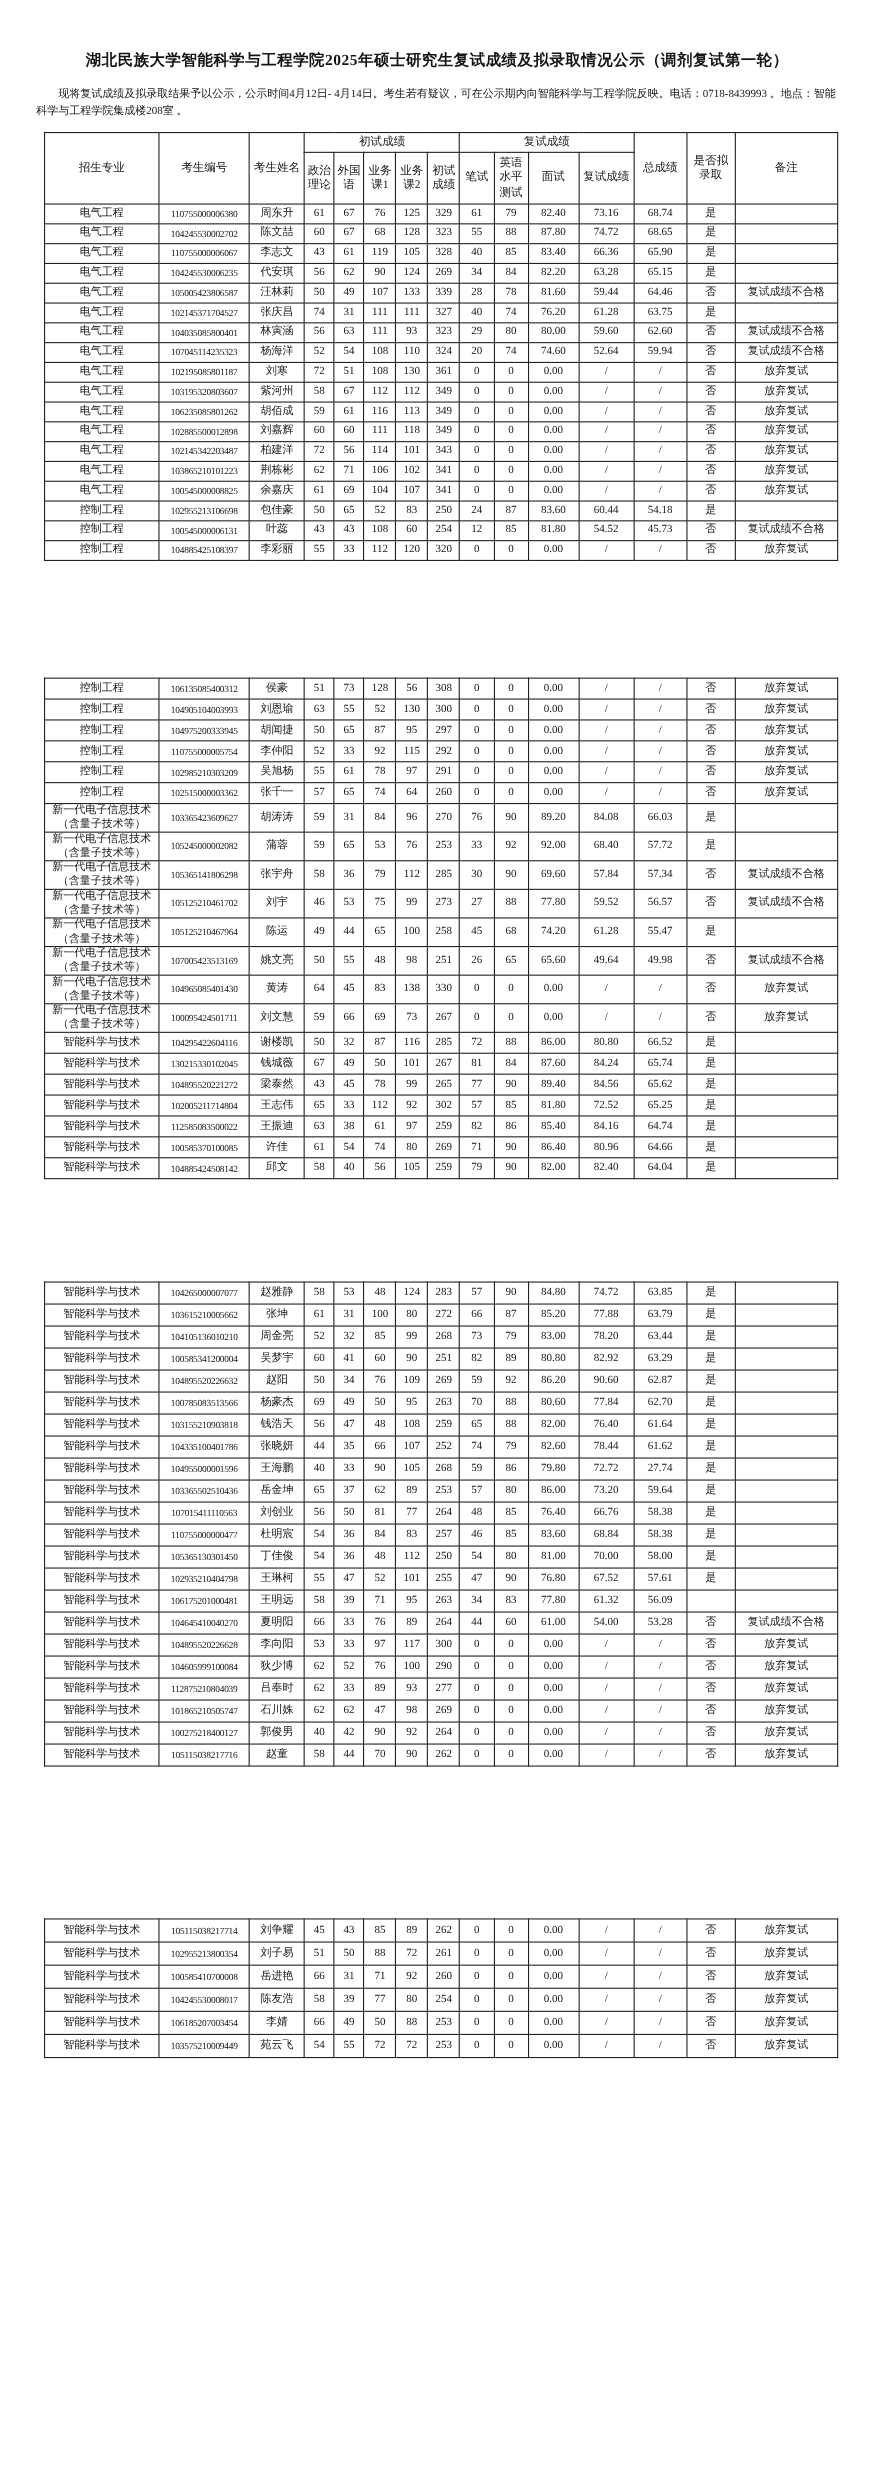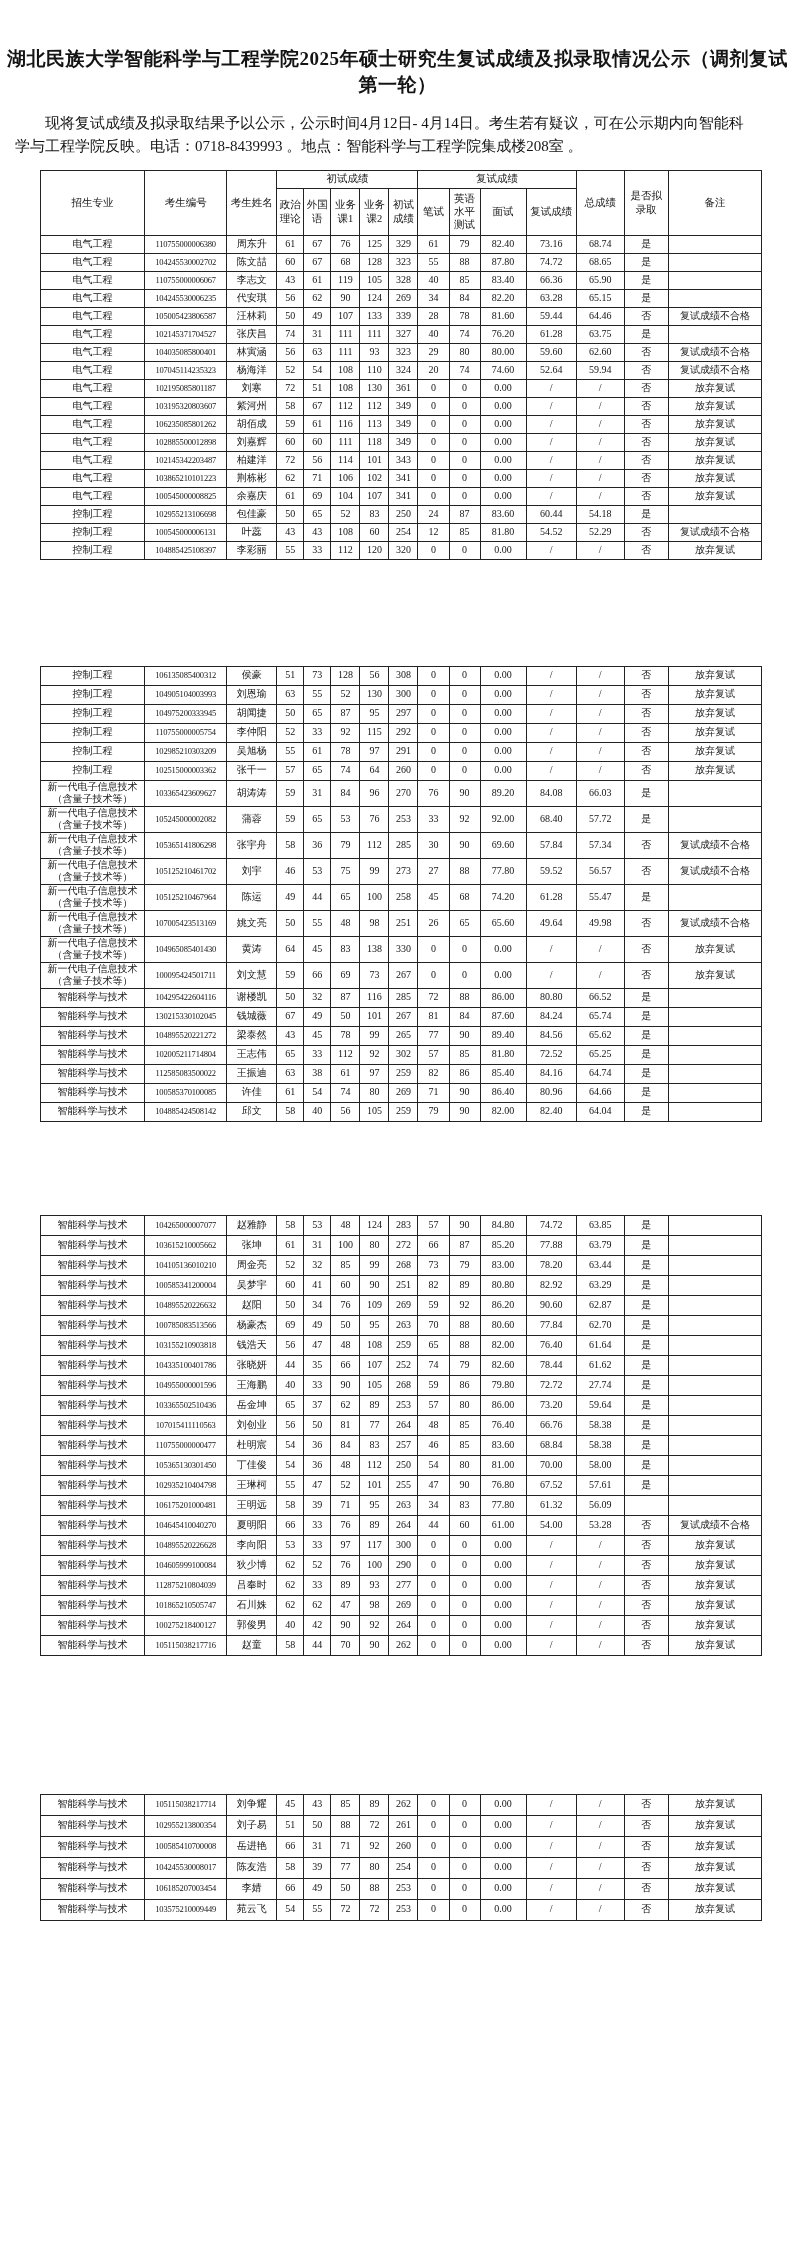--- a/index.html
+++ b/index.html
@@ -5,28 +5,28 @@
   html,body{margin:0;padding:0;background:#ffffff;}
   body{
     width:795px;min-height:2248px;
     font-family:"Liberation Serif","DejaVu Serif",serif;
     color:#141414;
   }
   .page{width:795px;min-height:2248px;position:relative;}
   .doc-title{
     padding-top:46px;
     text-align:center;
-    font-size:19px;
+    font-size:14px;
     font-weight:bold;
     letter-spacing:0.5px;
   }
   .intro{
     width:730px;
-    margin:14px auto 0 15px;
-    font-size:15px;
+    margin:14px auto 0 33px;
+    font-size:10px;
     line-height:1.55;
     text-indent:2em;
   }
   table.results{
     table-layout:fixed;
     width:722px;
     margin-left:40px;
     border-collapse:collapse;
     font-size:10px;
   }
@@ -389,21 +389,21 @@
           <td>叶蕊</td>
           <td>43</td>
           <td>43</td>
           <td>108</td>
           <td>60</td>
           <td>254</td>
           <td>12</td>
           <td>85</td>
           <td>81.80</td>
           <td>54.52</td>
-          <td>52.29</td>
+          <td>45.73</td>
           <td>否</td>
           <td>复试成绩不合格</td>
         </tr>
         <tr>
           <td>控制工程</td>
           <td>104885425108397</td>
           <td>李彩丽</td>
           <td>55</td>
           <td>33</td>
           <td>112</td>

